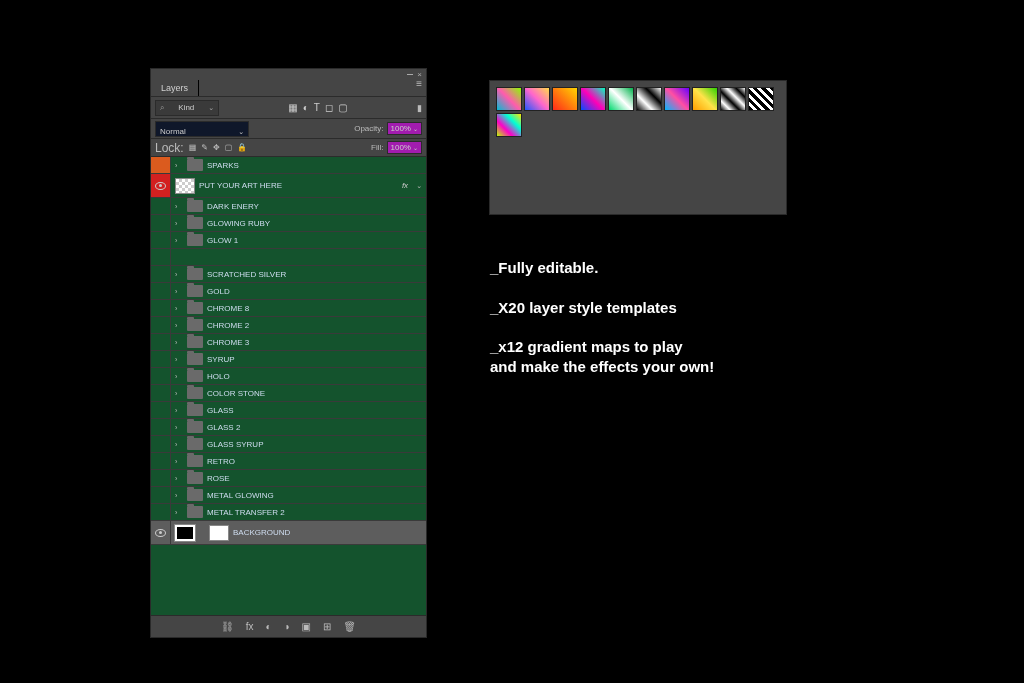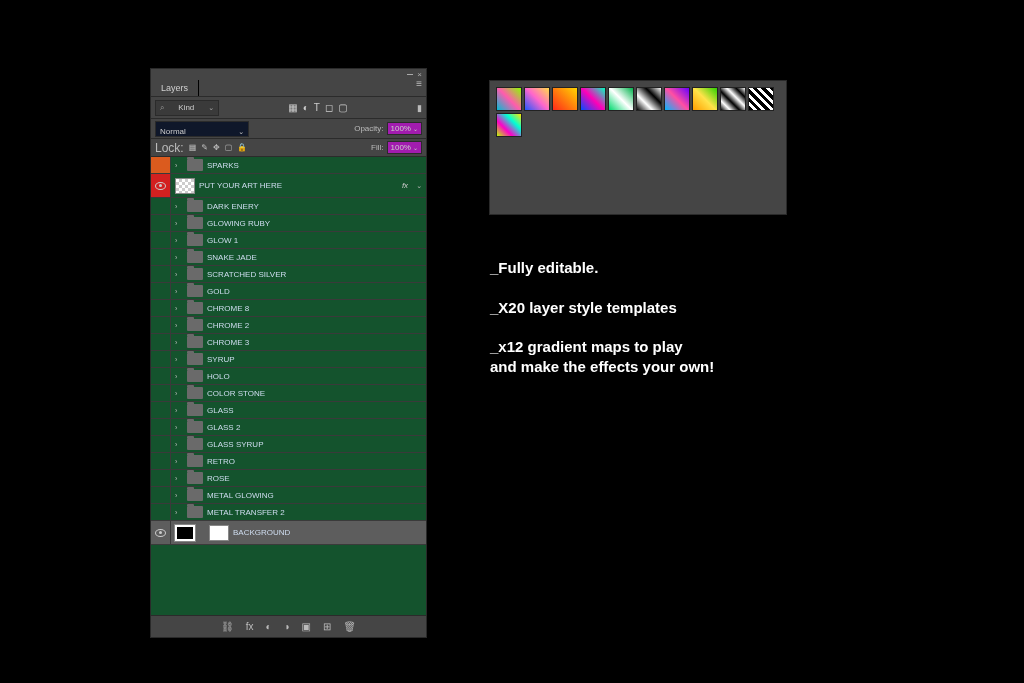--- a/index.html
+++ b/index.html
@@ -359,25 +359,20 @@
       <div class="layer-row">
         <div class="vis-col hidden"></div>
         <div class="layer-content">
           <span class="expand">›</span>
           <div class="folder-icon"></div>
           <span class="layer-name">GLOW 1</span>
         </div>
       </div>
       <div class="layer-row">
         <div class="vis-col hidden"></div>
-        <div class="layer-content">
-          <span class="expand">›</span>
-          <div class="folder-icon"></div>
-          <span class="layer-name">SNAKE JADE</span>
-        </div>
       </div>
       <div class="layer-row">
         <div class="vis-col hidden"></div>
         <div class="layer-content">
           <span class="expand">›</span>
           <div class="folder-icon"></div>
           <span class="layer-name">SCRATCHED SILVER</span>
         </div>
       </div>
       <div class="layer-row">

